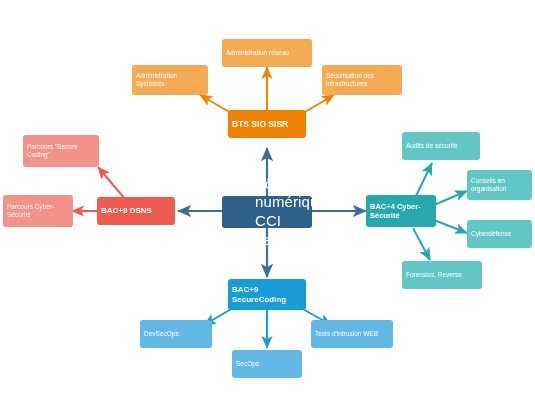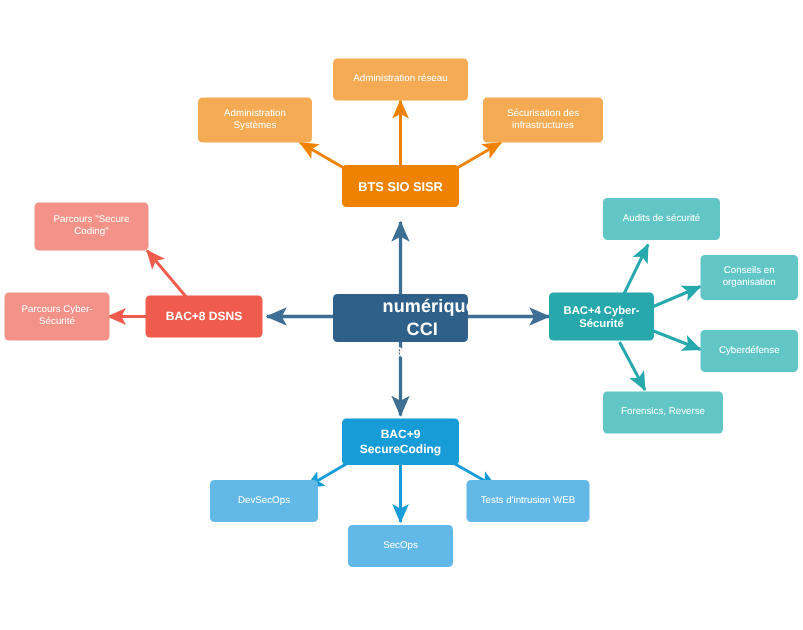--- a/index.html
+++ b/index.html
@@ -23,37 +23,37 @@
     top: 0;
     width: 535px;
     height: 420px;
   }
   .node {
     position: absolute;
     box-sizing: border-box;
     display: flex;
     align-items: center;
     justify-content: center;
-    text-align: center;
+    text-align: left;
     border-radius: 3px;
     color: #ffffff;
     line-height: 1.25;
     padding: 2px 4px;
     z-index: 2;
   }
   .node-label {
     display: block;
     width: 100%;
     white-space: pre-line;
   }
   
   .n-root {
     background: #2e6089;
-    font-size: 12px;
-    font-weight: bold;
+    font-size: 15px;
+    font-weight: normal;
     letter-spacing: 0.1px;
     padding-left: 33px;
   }
   
   .n-orange-main {
     background: #ef8200;
     font-size: 8.5px;
     font-weight: bold;
   }
   .n-orange-leaf {

